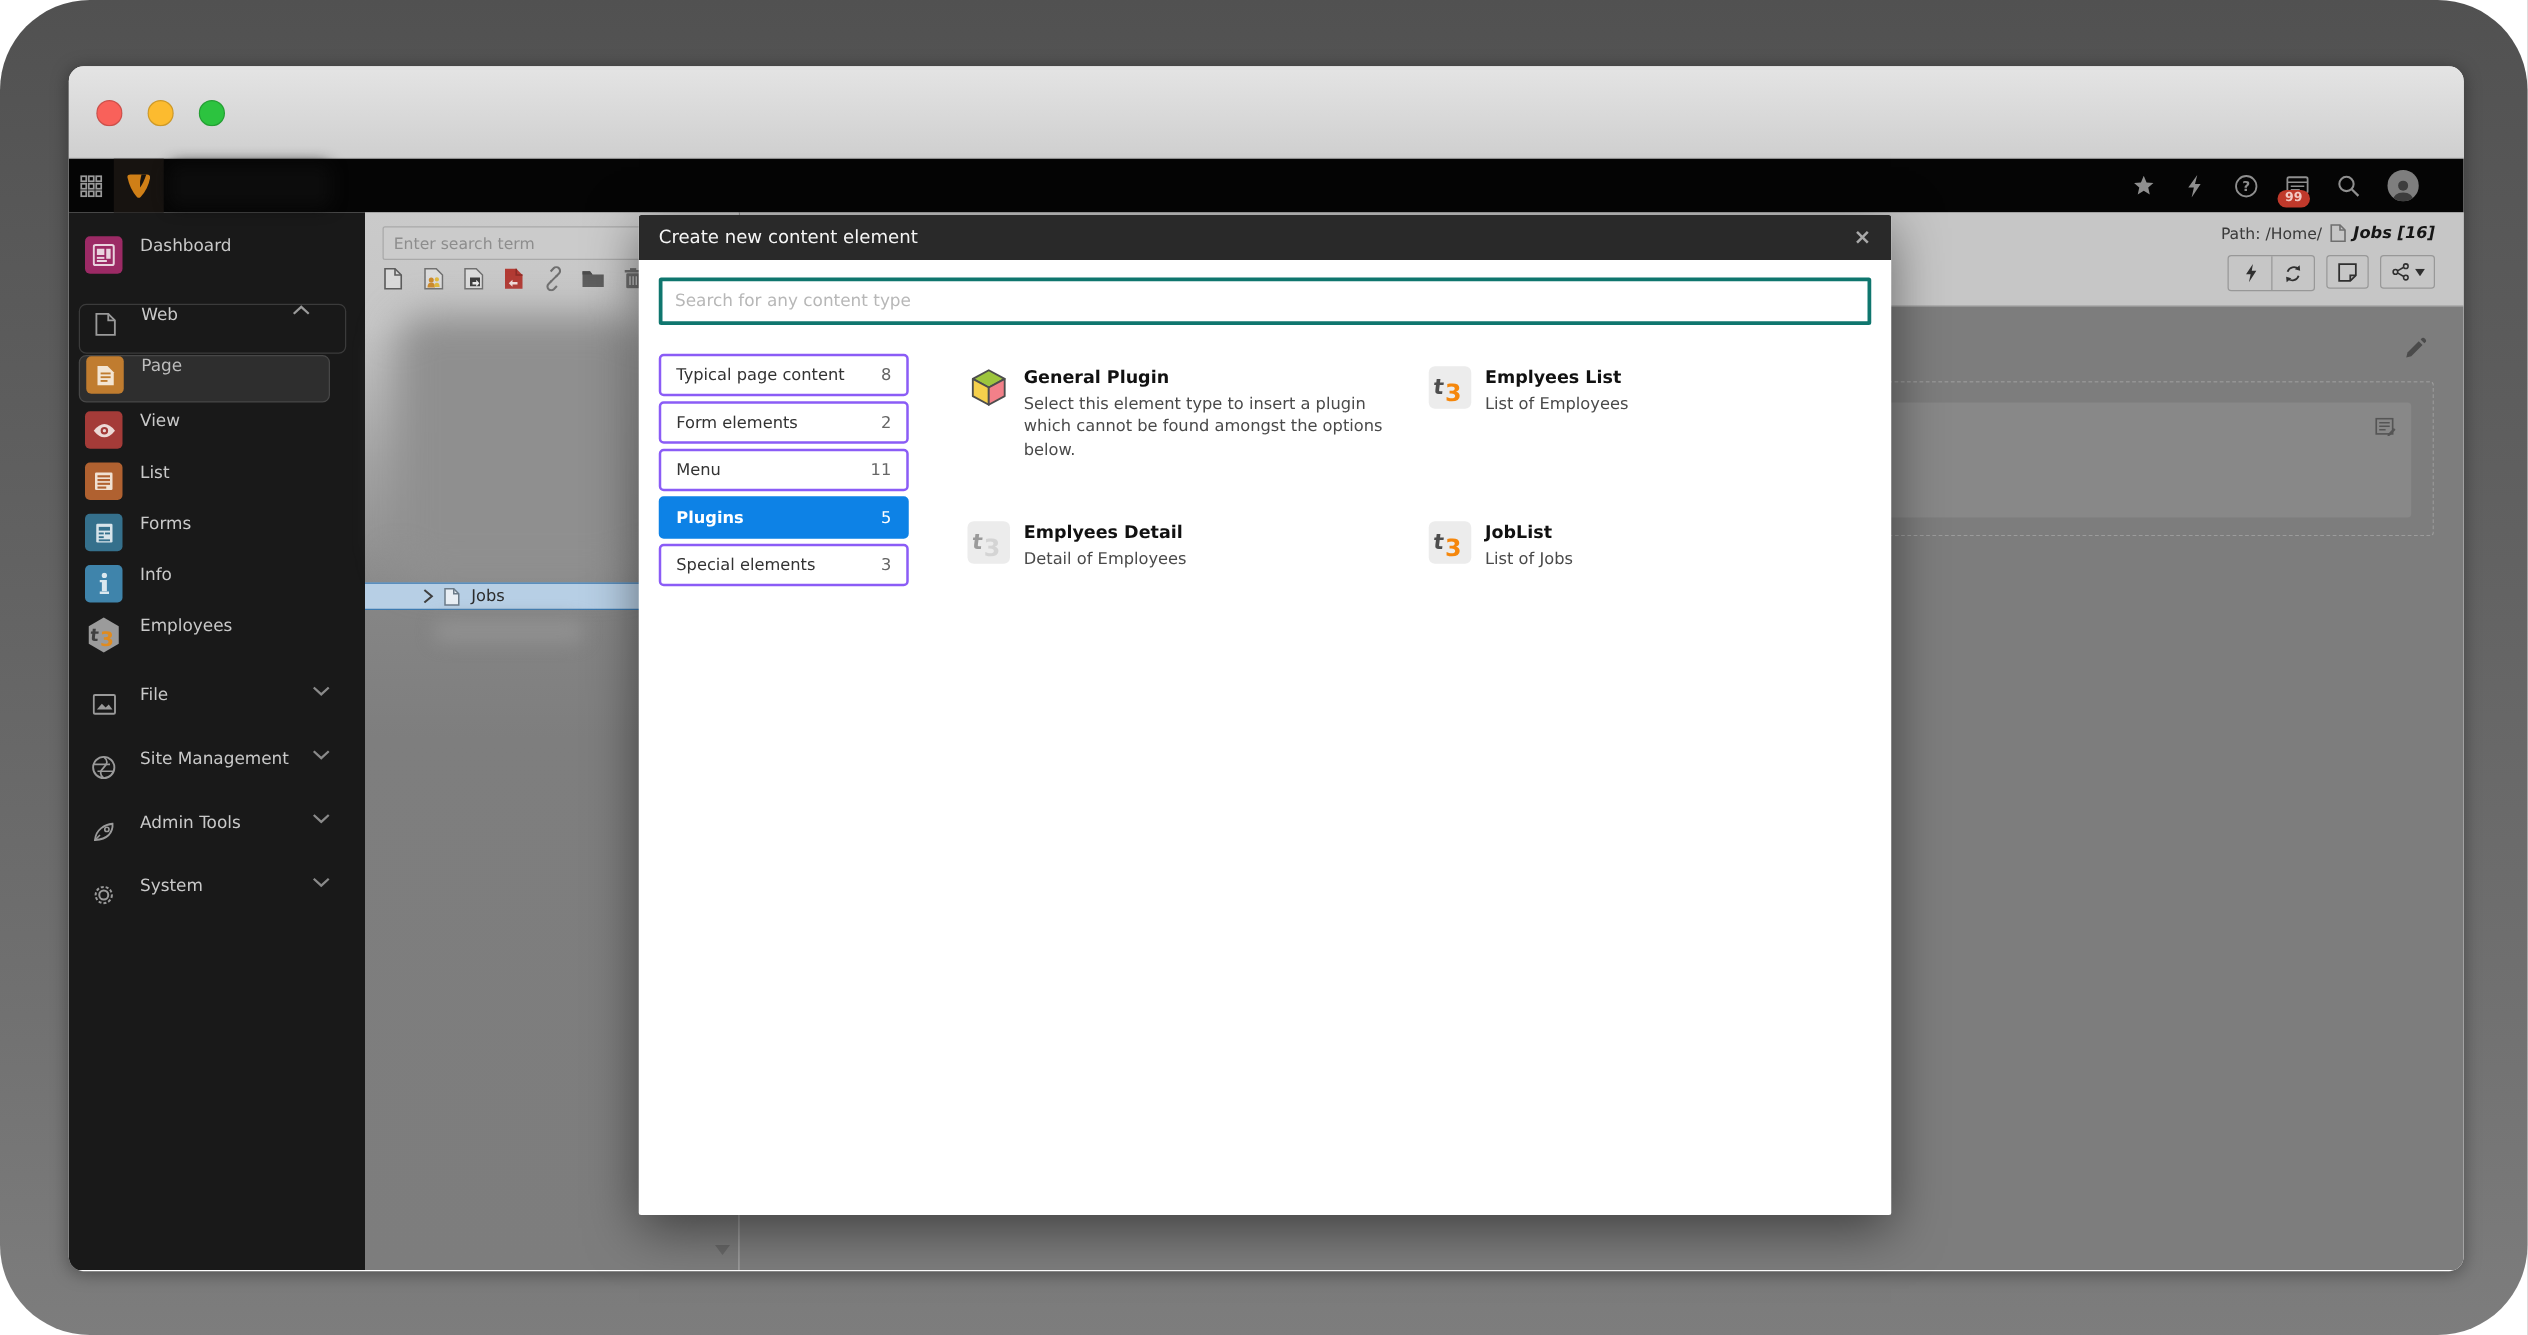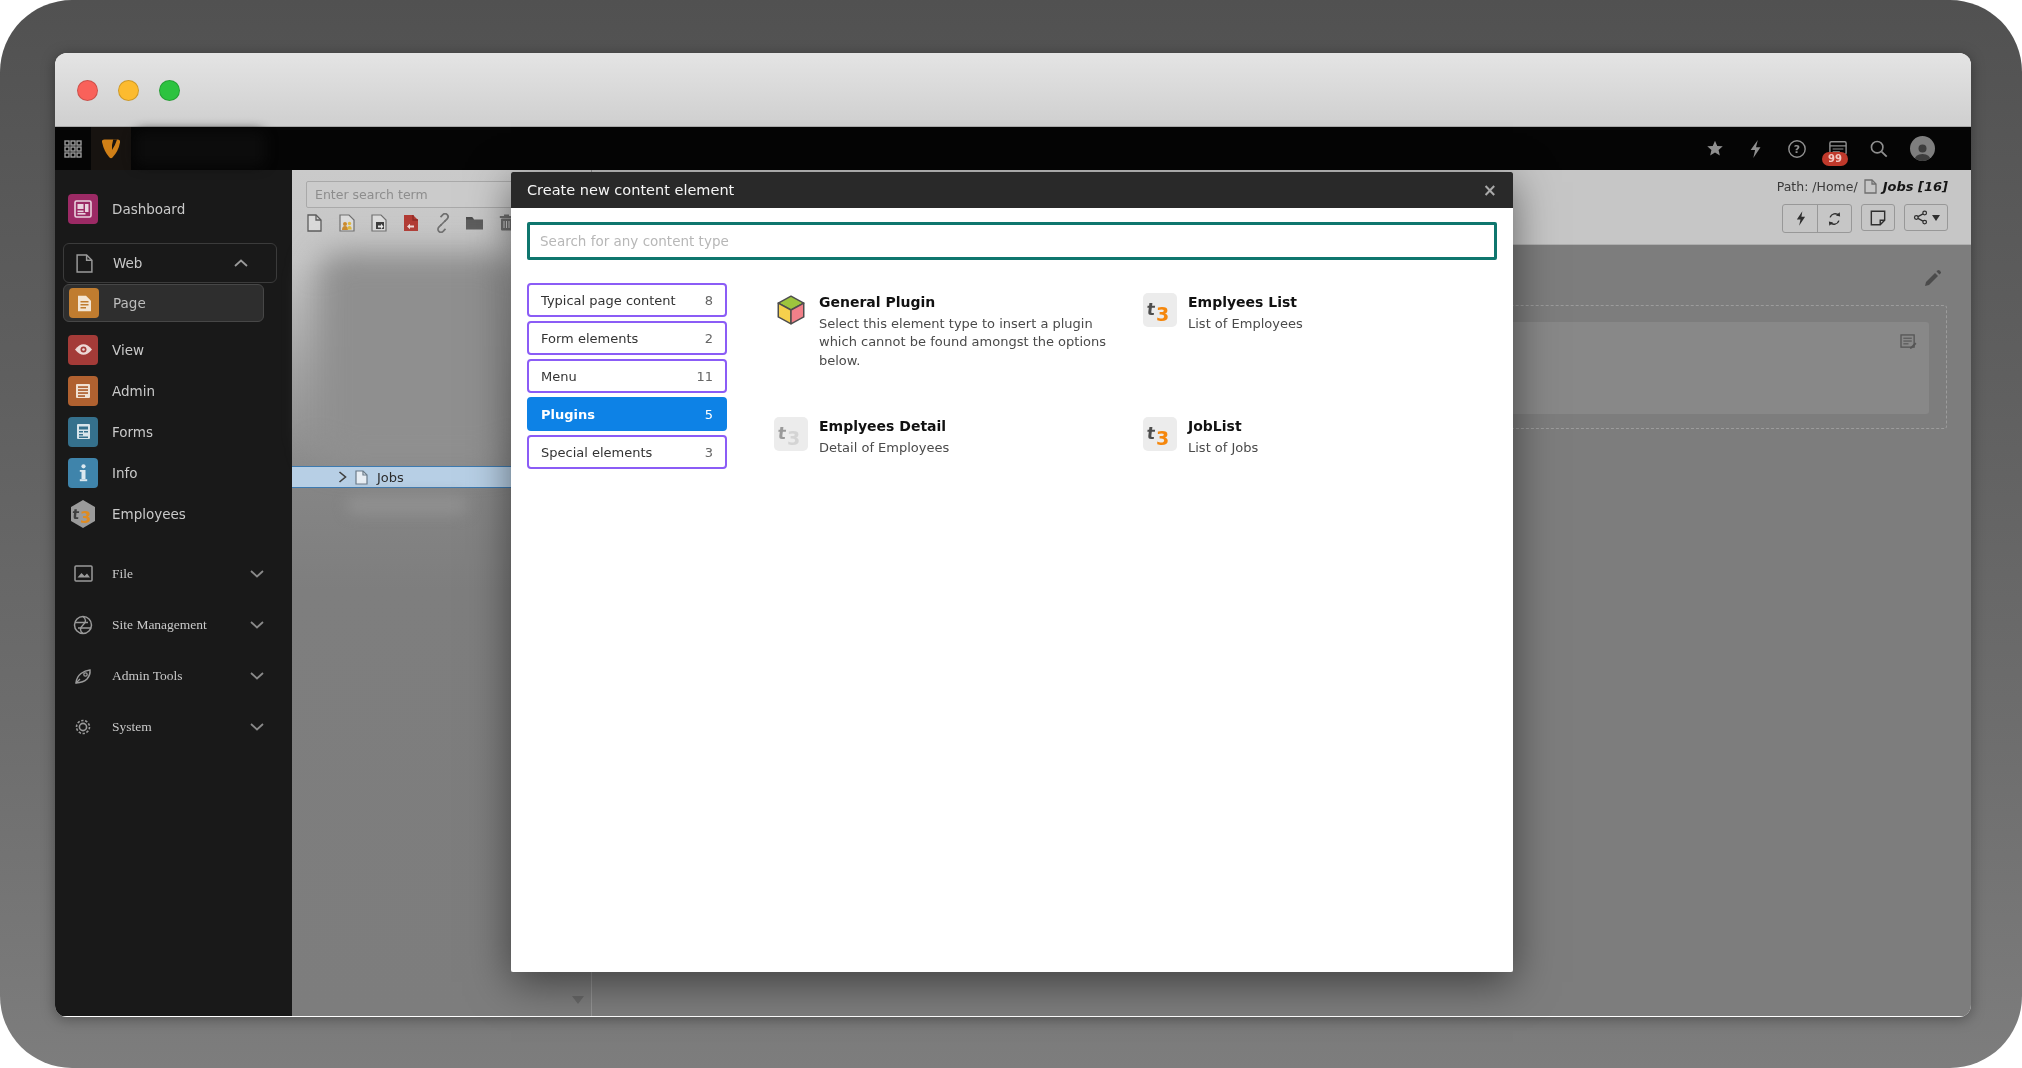--- a/index.html
+++ b/index.html
@@ -30,32 +30,32 @@
   .topicon { width:20px; height:20px; position:relative; display:flex; align-items:center; justify-content:center; }
   .badge { position:absolute; left:-6px; top:13px; background:#c0392b; color:#f3c9c4; font-size:10px;
            font-weight:bold; border-radius:8px; padding:1px 6px; line-height:12px;text-align:center; }
   .avatar { width:25px; height:25px; border-radius:50%; background:#7e7e7e; display:flex; align-items:flex-end; justify-content:center; overflow:hidden; }
 
   
   .main { display:flex; height:846px; }
 
   
   .sidebar { width:237px; background:#191919; flex:none; padding-top:19px; color:#c9c9c9; font-size:13.5px; }
-  .sb-row { height:40px; display:flex; align-items:center; padding-left:13px; position:relative; }
+  .sb-row { height:40px; display:flex; align-items:flex-start; padding-left:13px; position:relative; }
   .sb-ico { width:30px; height:30px; border-radius:4px; flex:none; display:flex; align-items:center; justify-content:center; }
   .sb-label { margin-left:14px; }
   .sb-chev { position:absolute; right:28px; }
   .groupbox { margin:14px 15px 0 8px; border:1px solid #3b3b3b; border-radius:6px; }
   .groupbox .sb-row{ padding-left:5px; height:38px; }
   .activebox { margin:1px 28px 0 8px; border:1px solid #474747; border-radius:6px; background:#2e2e2e; }
   .activebox .sb-row{ padding-left:5px; height:36px; }
   .sb-plain { margin-top:7px; }
   .sb-plain .sb-row{ height:41px; }
   .sb-lower { margin-top:14px; }
-  .sb-lower .sb-row{ height:51px;font-family:Liberation Serif, serif; }
+  .sb-lower .sb-row{ height:51px; }
   .sb-lower .sb-ico{ background:transparent; }
 
   
   .tree { width:300px; flex:none; position:relative;
           background:linear-gradient(180deg,#cacaca 0px,#c6c6c6 90px,#a3a3a3 200px,#858585 320px,#7e7e7e 420px,#7d7d7d 100%);
           border-right:1px solid #949494; }
   .tree-search { position:absolute; left:14px; top:11px; width:262px; height:27px; background:#cbcbcb;
                  border:1px solid #a9a9a9; border-radius:2px; font-size:12.5px; color:#6e6e6e; padding:0 8px;
                  font-family:inherit; }
   .tree-search::placeholder { color:#8d8d8d; }
@@ -261,21 +261,21 @@
           <div class="sb-row">
             <div class="sb-ico" style="background:#b06130">
               <svg width="16" height="16" viewBox="0 0 16 16">
                 <rect x="1" y="1" width="14" height="14" rx="1" fill="#f0e1d3"></rect>
                 <rect x="3" y="3.2" width="10" height="1.7" fill="#b06130"></rect>
                 <rect x="3" y="6.2" width="10" height="1.7" fill="#b06130"></rect>
                 <rect x="3" y="9.2" width="10" height="1.7" fill="#b06130"></rect>
                 <rect x="3" y="12.2" width="7" height="1.7" fill="#b06130"></rect>
               </svg>
             </div>
-            <span class="sb-label">Admin</span>
+            <span class="sb-label">List</span>
           </div>
 
           <div class="sb-row">
             <div class="sb-ico" style="background:#35708c">
               <svg width="15" height="17" viewBox="0 0 15 17">
                 <rect x="1" y="1" width="13" height="15" rx="1" fill="#d8e4ea"></rect>
                 <rect x="3" y="3.5" width="9" height="3" fill="#35708c"></rect>
                 <rect x="3" y="8" width="4" height="1.5" fill="#35708c"></rect>
                 <rect x="8" y="8" width="4" height="1.5" fill="#35708c"></rect>
                 <rect x="3" y="11" width="4" height="1.5" fill="#35708c"></rect>

